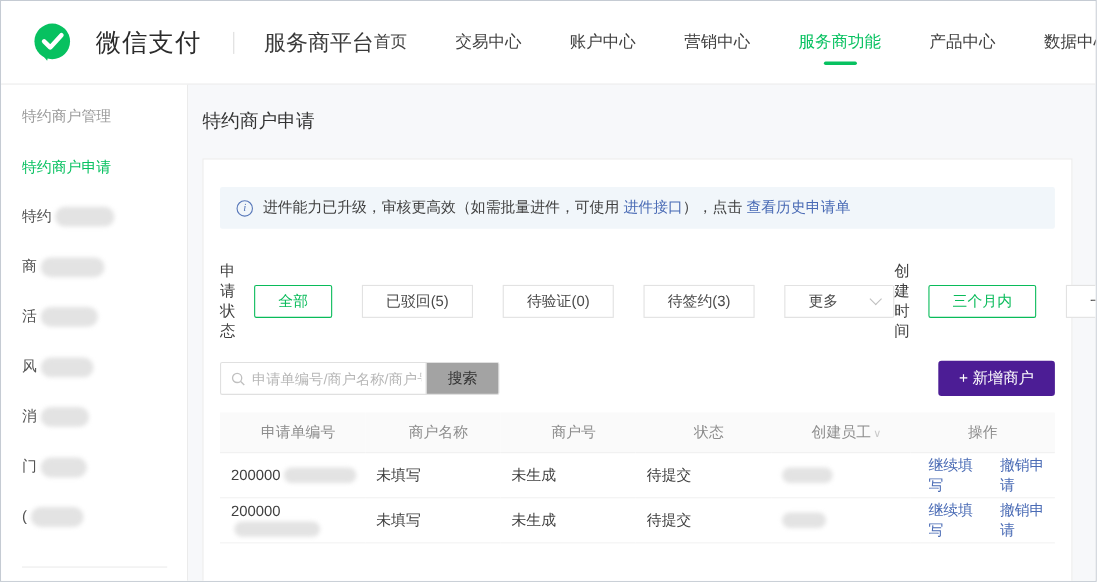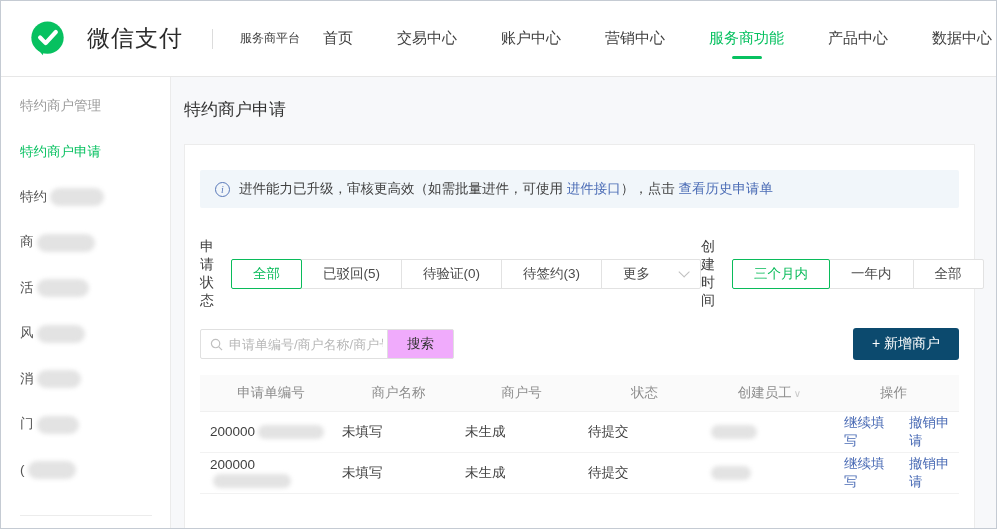--- a/index.html
+++ b/index.html
@@ -13,21 +13,21 @@
   }
   
   .topbar {
     height: 76px; background: #fff; border-bottom: 1px solid #e7e7e7;
     display: flex; align-items: center; padding: 0 4px 0 28px;
   }
   .brand { display: flex; align-items: center; flex-shrink: 0; gap: 12px; }
   .logo { width: 37px; height: 37px; display: block; }
   .brand-name { font-size: 23px; color: #2b2b2b; margin-left: 9px; letter-spacing: 1px; }
   .vdiv { width: 1px; height: 20px; background: #dcdcdc; margin: 0 15px 0 17px; }
-  .platform { font-size: 12px; color: #3a3a3a; }
+  .platform { font-size: 20px; color: #3a3a3a; }
   .nav { margin-left: auto; display: flex; gap: 44px; font-size: 15px; color: #404040; white-space: nowrap; }
   .nav-item { position: relative; cursor: pointer; text-decoration: none; color: #404040; }
   .nav-item.active { color: #07c160; }
   .nav-item.active::after {
     content: ""; position: absolute; left: 50%; transform: translateX(-50%);
     bottom: -11px; width: 30px; height: 3px; border-radius: 2px; background: #07c160;
   }
   
   .body { display: flex; height: 452px; }
   .sidebar {
@@ -58,21 +58,21 @@
     width: 15px; height: 15px; border: 1px solid #5878b9; border-radius: 50%;
     color: #5878b9; font: italic 10px "Liberation Serif", serif;
     display: inline-flex; align-items: center; justify-content: center;
     margin-right: 9px; flex-shrink: 0;
   }
   .blue-link { color: #4a6bb5; cursor: pointer; text-decoration: none; }
   
   .filter-row { display: flex; align-items: center; margin-top: 30px; font-size: 14px; color: #404040; }
   .f-label { margin-right: 17px; }
   .f-label.time { margin-left: auto; }
-  .seg-group { display: flex; }
+  .seg-group { display: flex; gap: 28px; }
   .seg {
     height: 30px; line-height: 28px; padding: 0 21px; border: 1px solid #e2e2e2;
     margin-left: -1px; background: #fff; color: #4a4a4a; font-size: 13.5px; cursor: pointer;
     position: relative; white-space: nowrap;
   }
   .seg:first-child { margin-left: 0; border-radius: 2px 0 0 2px; }
   .seg:last-child { border-radius: 0 2px 2px 0; }
   .seg.active { border-color: #09bb5a; color: #09bb5a; z-index: 2; border-radius: 2px; }
   .seg.more { display: inline-flex; align-items: center; gap: 28px; padding-right: 14px; }
   .chev {
@@ -83,25 +83,25 @@
   .search-row { display: flex; align-items: center; margin-top: 18px; }
   .search-box {
     display: flex; align-items: center; width: 188px; height: 30px;
     border: 1px solid #e0e0e0; border-radius: 2px 0 0 2px; padding-left: 9px; background: #fff;
   }
   .search-box svg { flex-shrink: 0; }
   .search-input { border: none; outline: none; width: 100%; font-size: 13px; color: #333; padding: 0 4px 0 6px; background: transparent; }
   .search-input::placeholder { color: #b7b7b7; }
   .search-btn {
     height: 30px; padding: 0 19px; border: 1px solid #e0e0e0; margin-left: -1px;
-    background: #f0abfc; font-size: 13.5px; color: #333; cursor: pointer; border-radius: 0 2px 2px 0;
+    background: #a3a3a3; font-size: 13.5px; color: #333; cursor: pointer; border-radius: 0 2px 2px 0;
   }
   .add-btn {
     margin-left: auto; height: 32px; padding: 0 19px; border: none; border-radius: 3px;
-    background: #0c4a6e; color: #fff; font-size: 14px; cursor: pointer;
+    background: #4c1d95; color: #fff; font-size: 14px; cursor: pointer;
   }
   
   table { width: 100%; border-collapse: collapse; margin-top: 15px; font-size: 13.5px; table-layout: fixed; }
   thead th {
     background: #fafafa; color: #8c8c8c; font-weight: normal; text-align: center;
     height: 36px; padding-left: 10px; border-bottom: 1px solid #f0f0f0;
   }
   thead th.ops { text-align: center; padding-left: 0; }
   tbody td { height: 40px; padding-left: 10px; color: #3f3f3f; border-bottom: 1px solid #f2f2f2; }
   .ops-cell { display: flex; align-items: center; gap: 15px; height: 40px; padding-left: 6px; font-size: 13.5px; }

